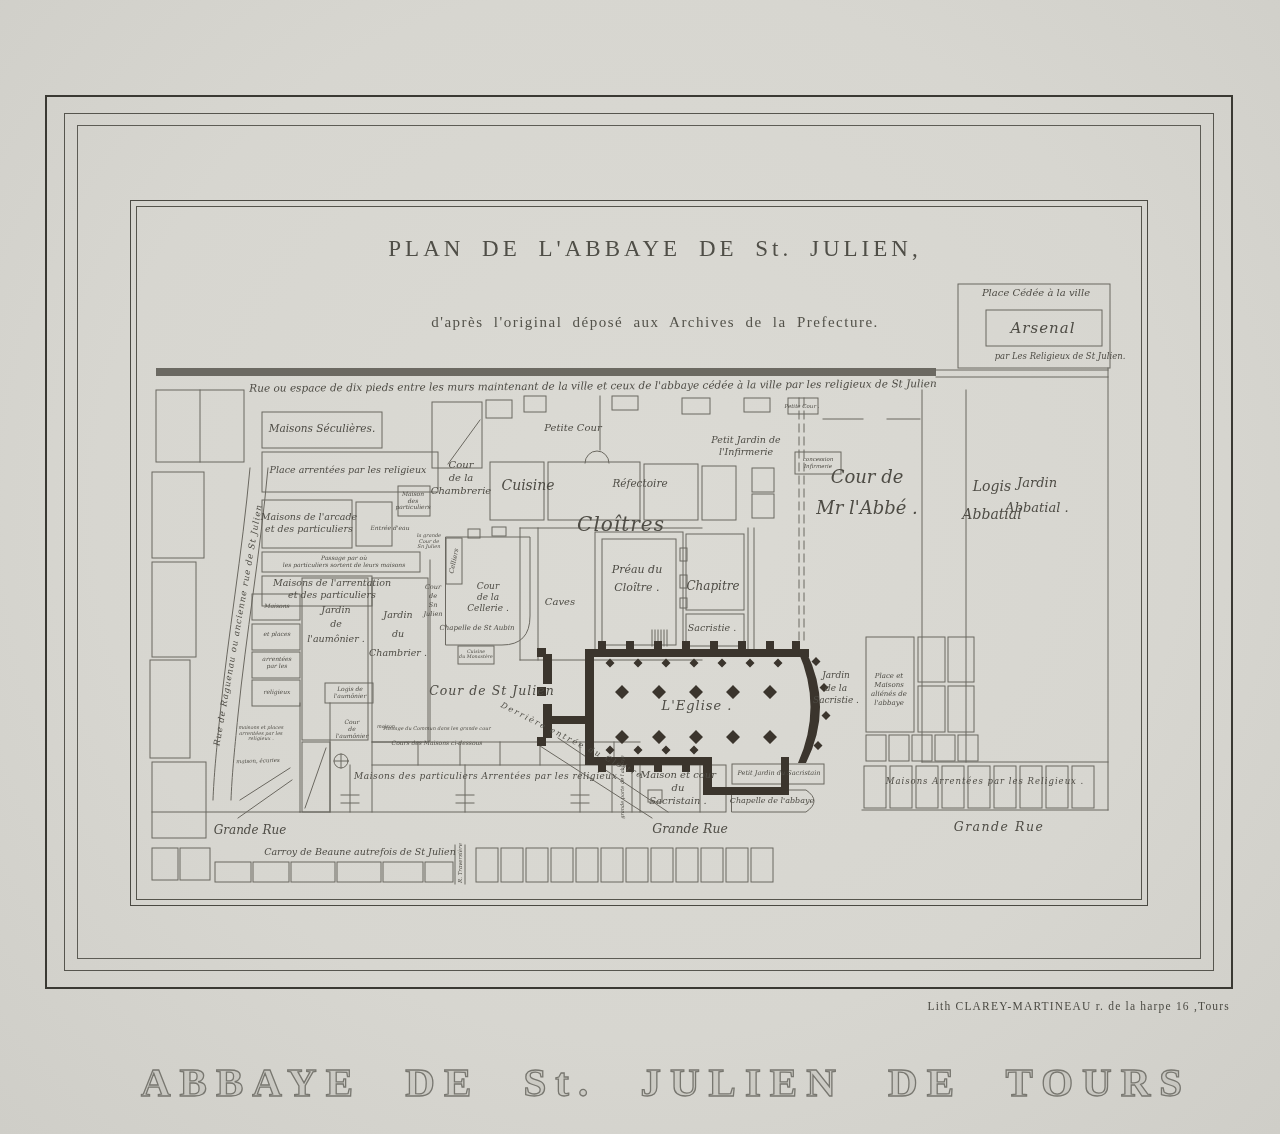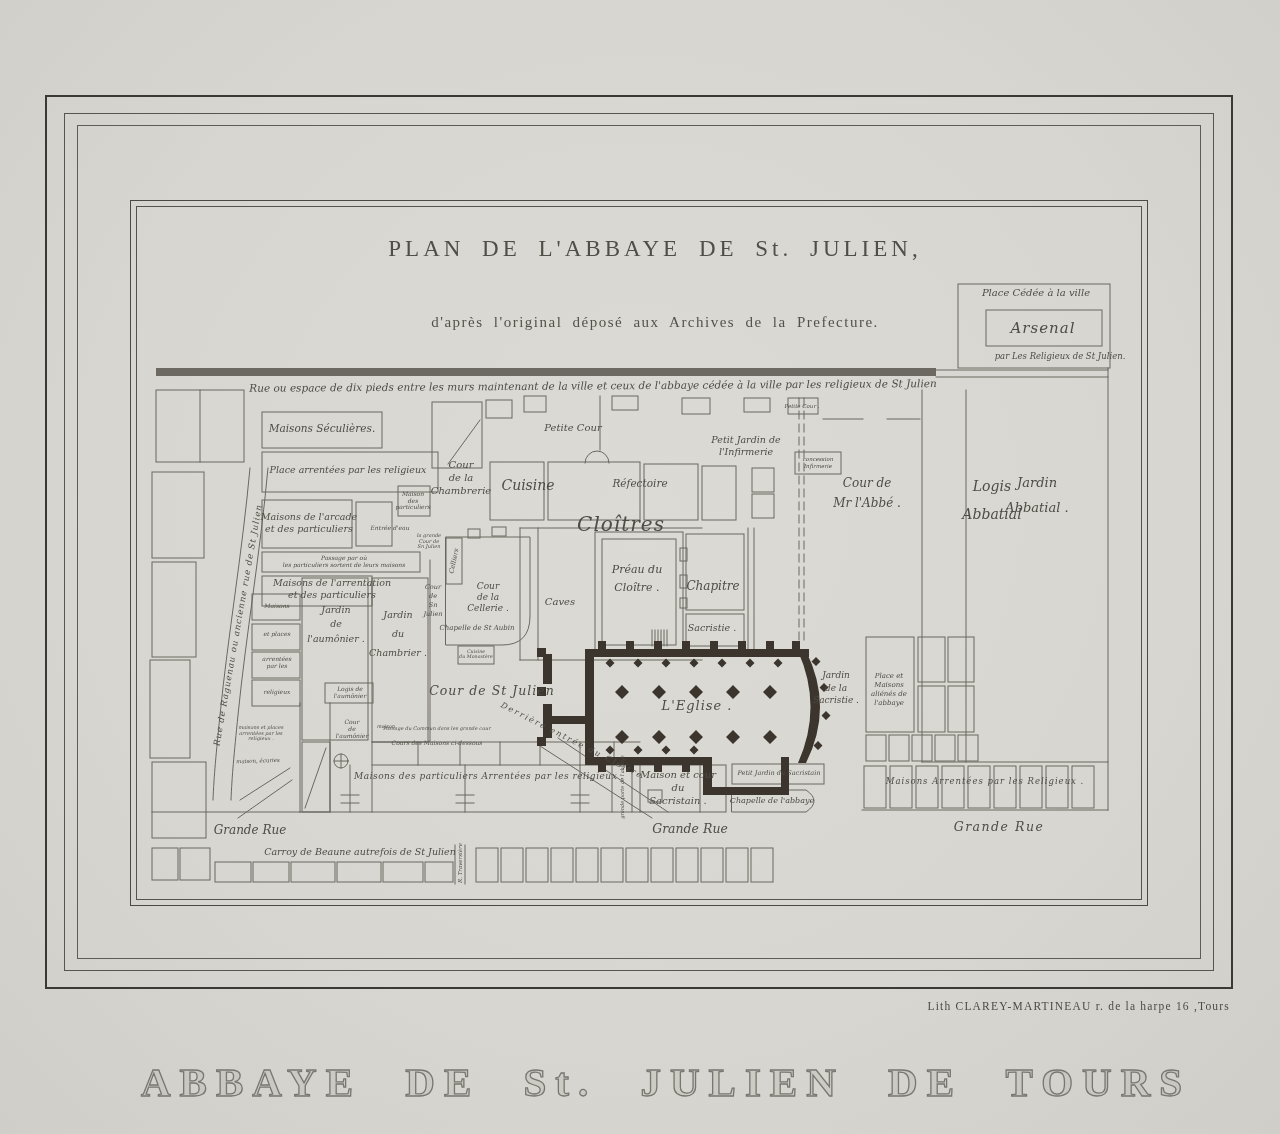--- a/index.html
+++ b/index.html
@@ -306,21 +306,21 @@
 de la
 Cellerie .</div>
       <div class="map-label" style="left: 477px; top: 628px; font-size: 7px;">Chapelle de St Aubin</div>
       <div class="map-label" style="left: 476px; top: 654px; font-size: 4.8px; line-height: 1.1;">Cuisine
 du Monastère</div>
       <div class="map-label" style="left: 746px; top: 446px; font-size: 9.5px;">Petit Jardin de
 l'Infirmerie</div>
       <div class="map-label" style="left: 802px; top: 406px; font-size: 5.5px;">Petite Cour .</div>
       <div class="map-label" style="left: 818px; top: 463px; font-size: 5.5px; line-height: 1.2;">concession
 Infirmerie</div>
-      <div class="map-label" style="left: 867px; top: 493px; font-size: 12px; line-height: 1.7;">Cour de
+      <div class="map-label" style="left: 867px; top: 493px; font-size: 18px; line-height: 1.7;">Cour de
 Mr l'Abbé .</div>
       <div class="map-label" style="left: 944px; top: 500px; font-size: 14px; line-height: 2; margin-left: 48px;">Logis
 Abbatial</div>
       <div class="map-label" style="left: 1037px; top: 496px; font-size: 13px; line-height: 1.9;">Jardin
 Abbatial .</div>
       <div class="map-label" style="left: 336px; top: 624px; font-size: 9.5px; line-height: 1.5;">Jardin
 de
 l'aumônier .</div>
       <div class="map-label" style="left: 398px; top: 633px; font-size: 9.5px; line-height: 2;">Jardin
 du

